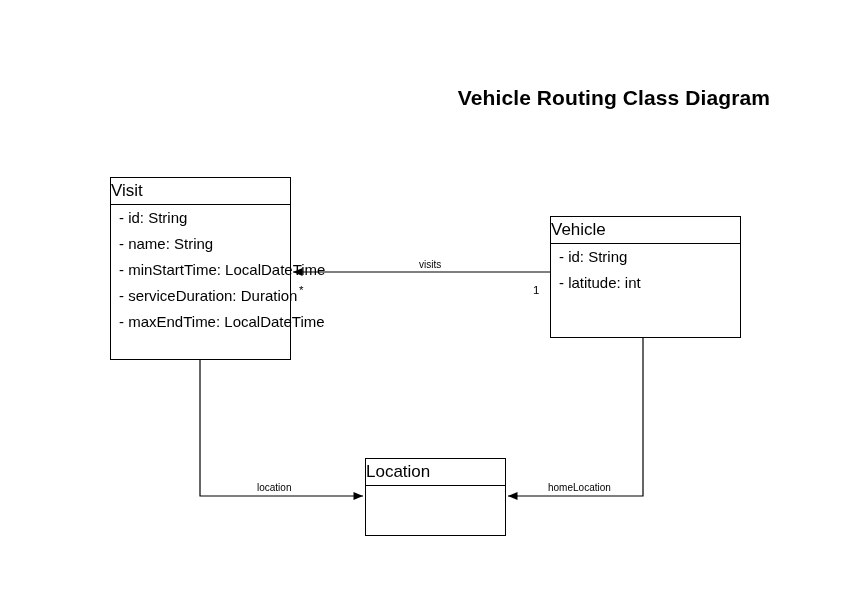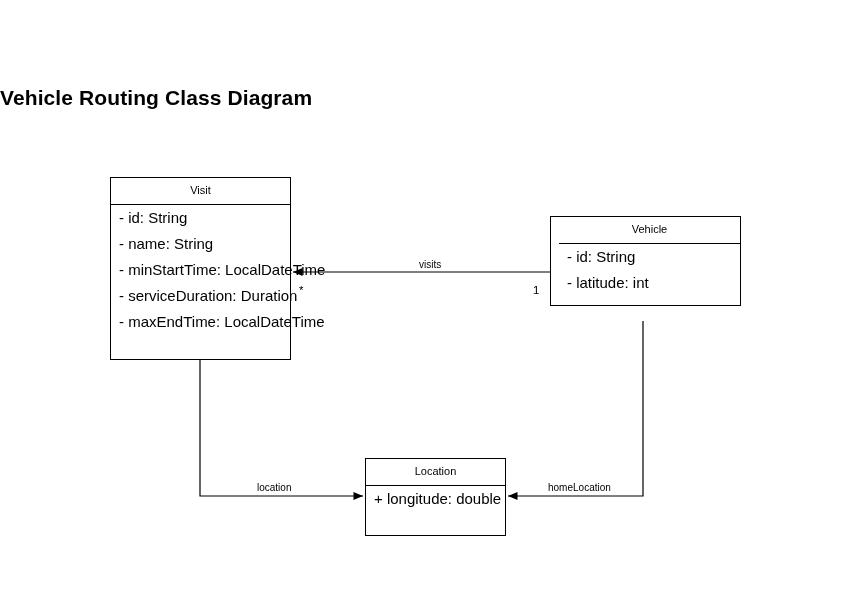--- a/index.html
+++ b/index.html
@@ -16,56 +16,55 @@
     width: 850px;
     height: 600px;
     background: #ffffff;
     overflow: hidden;
   }
   #diagram-title {
     position: absolute;
     left: 0;
     top: 86px;
     width: 770px;
-    text-align: left;
+    text-align: right;
     font-size: 21px;
     font-weight: bold;
     letter-spacing: 0.1px;
     color: #000000;
   }
   .uml-class {
     position: absolute;
     border: 1.2px solid #000000;
     background: #ffffff;
     box-sizing: border-box;
   }
   .uml-class-name {
-    text-align: center;
-    font-size: 11px;
+    font-size: 17px;
     line-height: 25px;
     height: 26px;
     border-bottom: 1.2px solid #000000;
     color: #000000;
     white-space: nowrap;
     overflow: hidden;
   }
   .uml-attrs {
     padding: 0;
   }
   .uml-attr {
     font-size: 15px;
     line-height: 26px;
     height: 26px;
     padding-left: 8px;
     white-space: nowrap;
     color: #000000;
   }
   
   #class-visit    { left: 110px; top: 177px; width: 181px; height: 183px; }
-  #class-vehicle  { left: 550px; top: 216px; width: 191px; height: 90px; padding-left: 8px; }
+  #class-vehicle  { left: 550px; top: 216px; width: 191px; height: 122px; }
   #class-location { left: 365px; top: 458px; width: 141px; height: 78px; }
 
   svg#connectors {
     position: absolute;
     left: 0;
     top: 0;
     width: 850px;
     height: 600px;
     overflow: visible;
   }
@@ -133,21 +132,20 @@
     <div class="uml-class-name">Vehicle</div>
     <div class="uml-attrs">
       <div class="uml-attr">- id: String</div>
       <div class="uml-attr">- latitude: int</div>
     </div>
   </div>
 
   <div class="uml-class" id="class-location">
     <div class="uml-class-name">Location</div>
     <div class="uml-attrs">
-      <div class="uml-attr">+ longitude: double</div>
     </div>
   </div>
 
   <div class="edge-label" id="label-visits">visits</div>
   <div class="edge-label" id="label-location">location</div>
   <div class="edge-label" id="label-homelocation">homeLocation</div>
 
   <div class="mult-label" id="mult-visit-side">*</div>
   <div class="mult-label" id="mult-vehicle-side">1</div>
 

